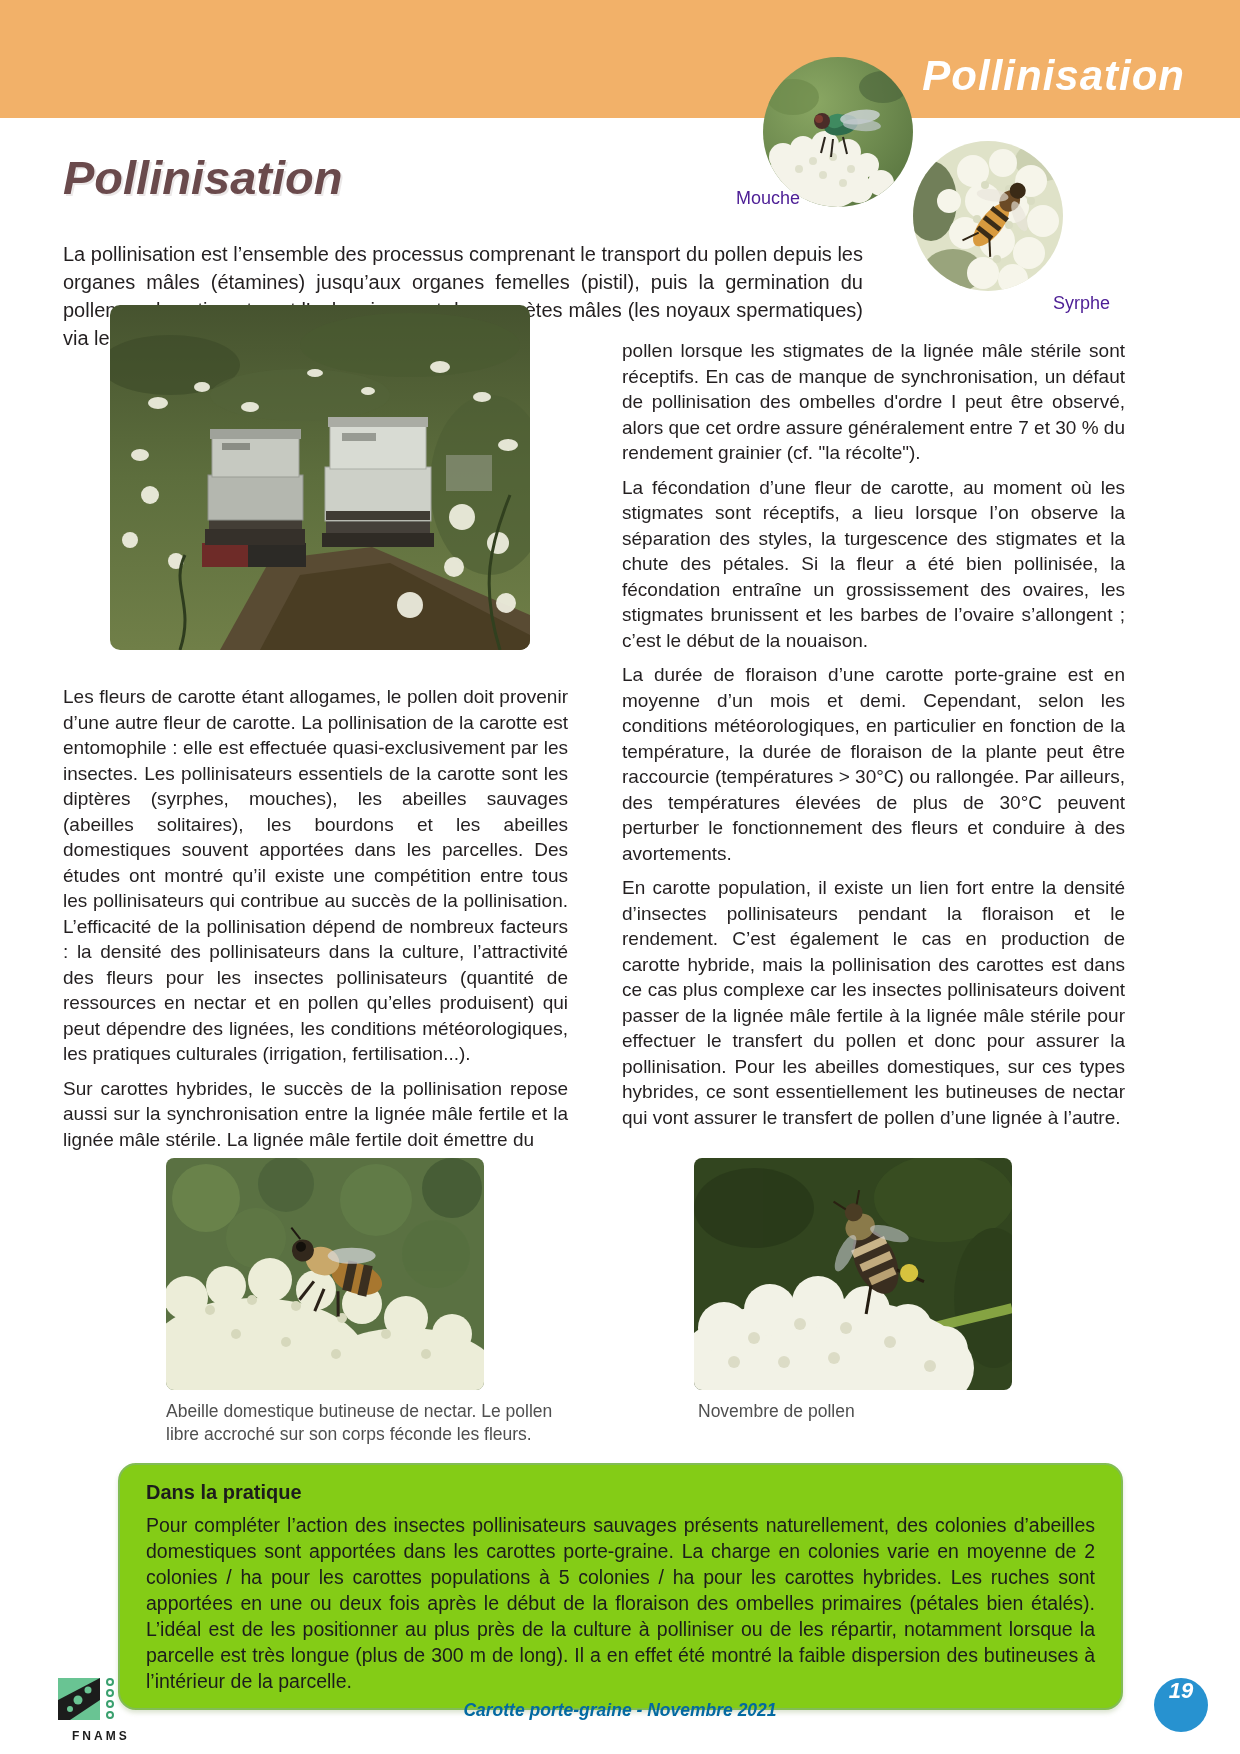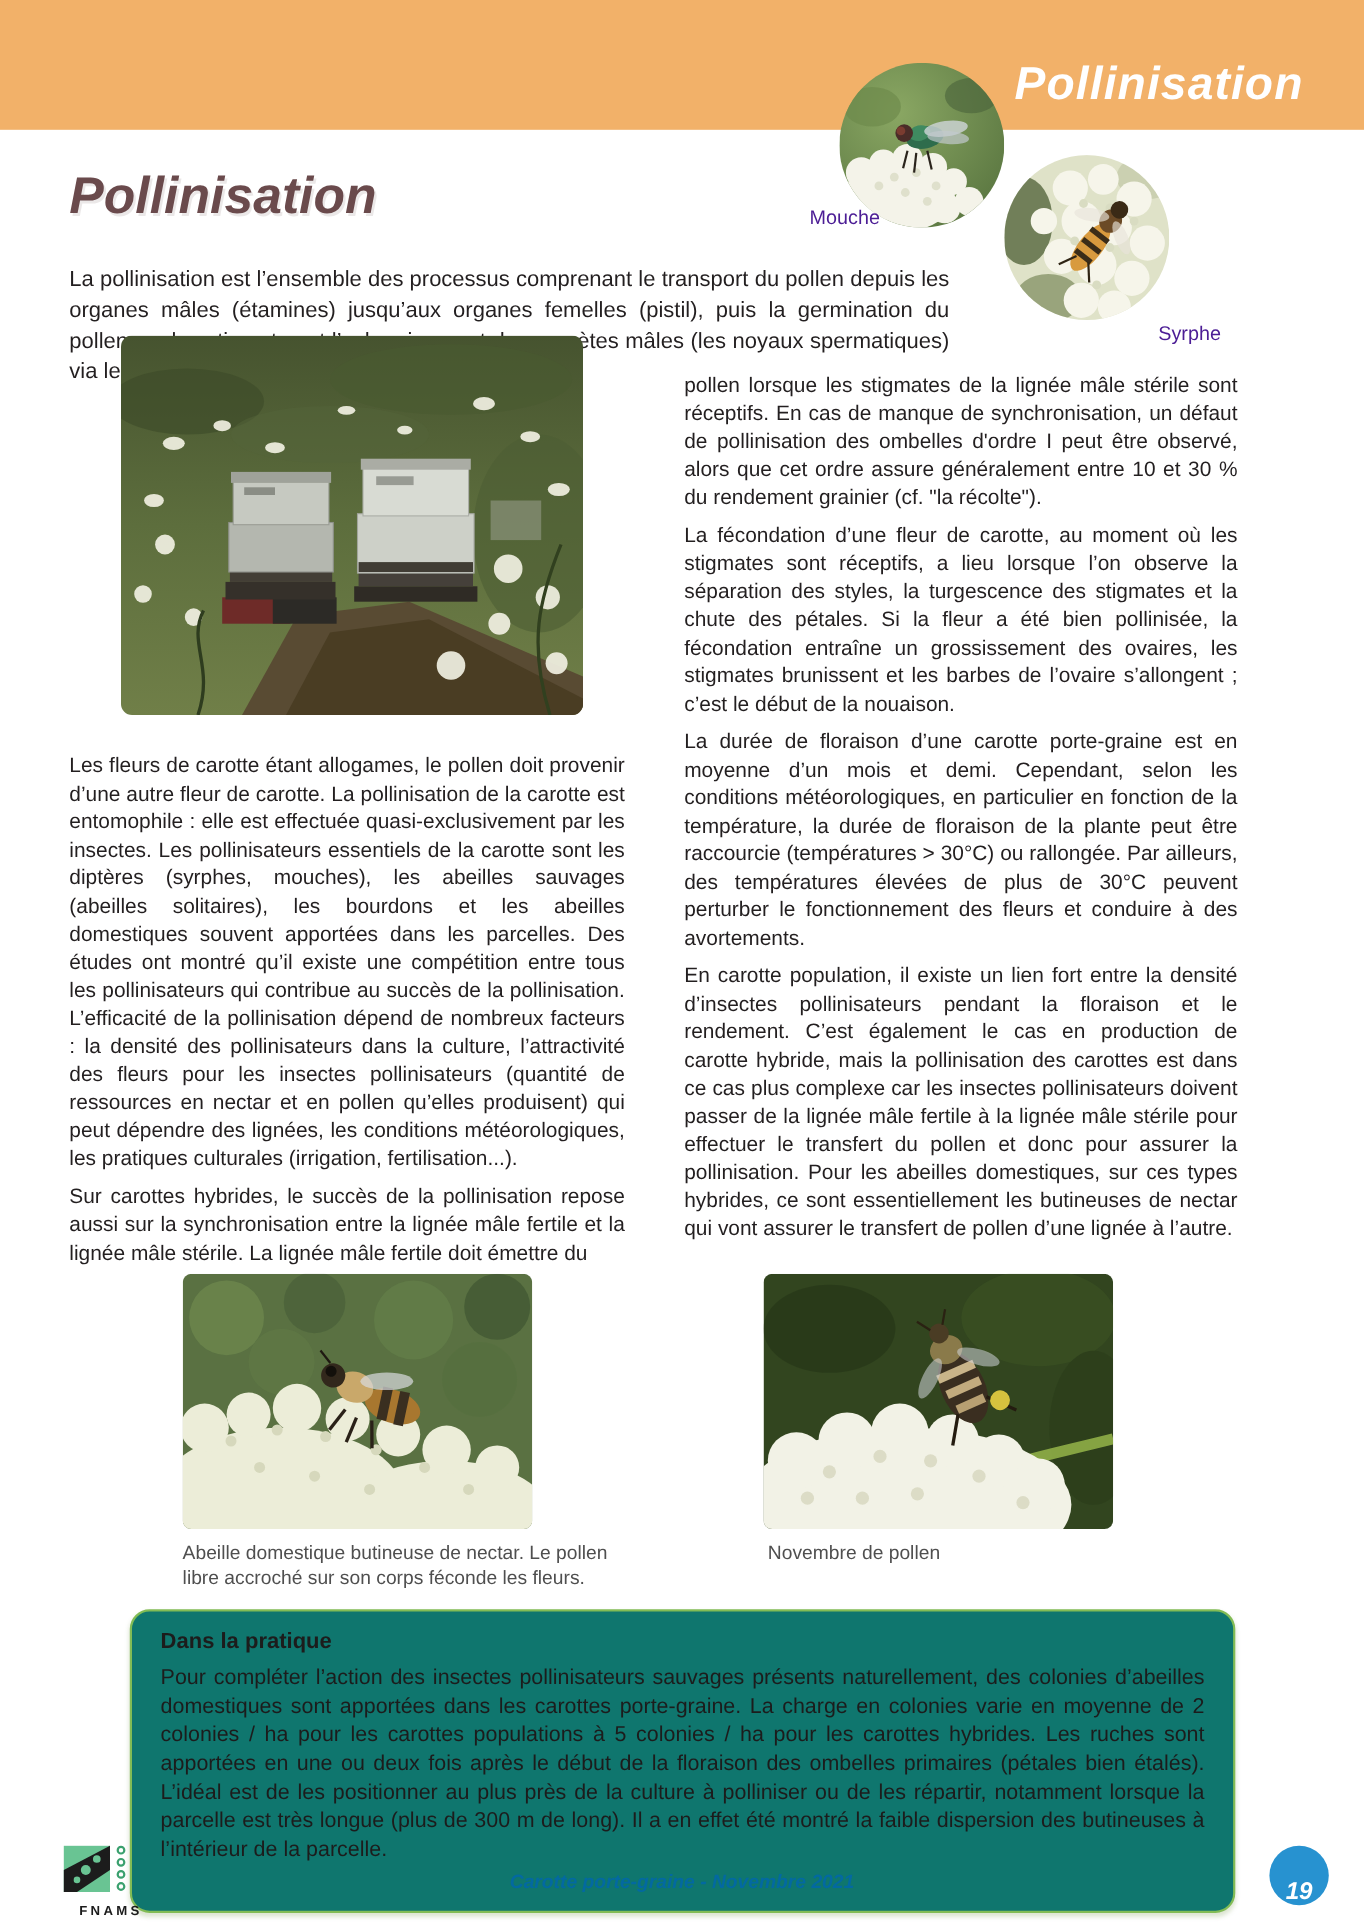--- a/index.html
+++ b/index.html
@@ -33,38 +33,38 @@
   }
   .col p{margin:0 0 9px 0;}
   .col-left{left:63px;top:644px;width:505px;margin-top:40px;}
   .col-right{left:622px;top:338px;width:503px;}
   
   .photo{position:absolute;border-radius:10px;overflow:hidden;}
   .photo svg{display:block;}
   .caption{position:absolute;color:#4f4f4f;font-size:17.5px;line-height:23px;}
   
   .practice-box{
-    position:absolute;left:118px;top:1463px;width:1005px;height:276px;
-    background:#0f766e;border:2px solid #82BC55;border-radius:18px;
+    position:absolute;left:118px;top:1463px;width:1005px;height:247px;
+    background:#84cc16;border:2px solid #82BC55;border-radius:18px;
     box-shadow:0 3px 4px rgba(120,150,80,0.25);
     box-sizing:border-box;padding:16px 26px 0 26px;
   }
   .practice-title{font-size:20px;font-weight:700;color:#1c1c1c;margin:0 0 8px 0;}
   .practice-body{font-size:19.5px;line-height:26px;color:#1c1c1c;text-align:justify;margin:0;}
   
   .logo-wrap{position:absolute;left:56px;top:1676px;width:90px;text-align:left;}
   .logo-text{font-size:12px;font-weight:700;letter-spacing:3px;color:#1c1c1c;margin-top:3px;padding-left:16px;}
   .journal{
     position:absolute;left:0;top:1700px;width:1240px;text-align:center;
     color:#0369a1;font-size:17.5px;font-weight:700;font-style:italic;
   }
   .page-badge{
     position:absolute;left:1154px;top:1678px;width:54px;height:54px;border-radius:50%;
     background:#2792D0;color:#ffffff;font-size:22px;font-weight:700;font-style:italic;
-    display:flex;align-items:flex-end;justify-content:center;
+    display:flex;align-items:flex-start;justify-content:center;
   }
 </style>
 </head>
 <body>
 
 <div class="page">
 
   <div class="band">
     <div class="band-title">Pollinisation</div>
   </div>
@@ -233,21 +233,21 @@
       <path d="M70,345 C85,300 60,280 75,250" stroke="#2e3c1e" stroke-width="3" fill="none"></path>
     </svg>
   </div>
 
   <div class="col col-left">
     <p>Les fleurs de carotte étant allogames, le pollen doit provenir d’une autre fleur de carotte. La pollinisation de la carotte est entomophile : elle est effectuée quasi-exclusivement par les insectes. Les pollinisateurs essentiels de la carotte sont les diptères (syrphes, mouches), les abeilles sauvages (abeilles solitaires), les bourdons et les abeilles domestiques souvent apportées dans les parcelles. Des études ont montré qu’il existe une compétition entre tous les pollinisateurs qui contribue au succès de la pollinisation. L’efficacité de la pollinisation dépend de nombreux facteurs : la densité des pollinisateurs dans la culture, l’attractivité des fleurs pour les insectes pollinisateurs (quantité de ressources en nectar et en pollen qu’elles produisent) qui peut dépendre des lignées, les conditions météorologiques, les pratiques culturales (irrigation, fertilisation...).</p>
     <p>Sur carottes hybrides, le succès de la pollinisation repose aussi sur la synchronisation entre la lignée mâle fertile et la lignée mâle stérile. La lignée mâle fertile doit émettre du</p>
   </div>
 
   <div class="col col-right">
-    <p>pollen lorsque les stigmates de la lignée mâle stérile sont réceptifs. En cas de manque de synchronisation, un défaut de pollinisation des ombelles d'ordre I peut être observé, alors que cet ordre assure généralement entre 10 et 30 % du rendement grainier (cf. "la récolte").</p>
+    <p>pollen lorsque les stigmates de la lignée mâle stérile sont réceptifs. En cas de manque de synchronisation, un défaut de pollinisation des ombelles d'ordre I peut être observé, alors que cet ordre assure généralement entre 7 et 30 % du rendement grainier (cf. "la récolte").</p>
     <p>La fécondation d’une fleur de carotte, au moment où les stigmates sont réceptifs, a lieu lorsque l’on observe la séparation des styles, la turgescence des stigmates et la chute des pétales. Si la fleur a été bien pollinisée, la fécondation entraîne un grossissement des ovaires, les stigmates brunissent et les barbes de l’ovaire s’allongent ; c’est le début de la nouaison.</p>
     <p>La durée de floraison d’une carotte porte-graine est en moyenne d’un mois et demi. Cependant, selon les conditions météorologiques, en particulier en fonction de la température, la durée de floraison de la plante peut être raccourcie (températures &gt; 30°C) ou rallongée. Par ailleurs, des températures élevées de plus de 30°C peuvent perturber le fonctionnement des fleurs et conduire à des avortements.</p>
     <p>En carotte population, il existe un lien fort entre la densité d’insectes pollinisateurs pendant la floraison et le rendement. C’est également le cas en production de carotte hybride, mais la pollinisation des carottes est dans ce cas plus complexe car les insectes pollinisateurs doivent passer de la lignée mâle fertile à la lignée mâle stérile pour effectuer le transfert du pollen et donc pour assurer la pollinisation. Pour les abeilles domestiques, sur ces types hybrides, ce sont essentiellement les butineuses de nectar qui vont assurer le transfert de pollen d’une lignée à l’autre.</p>
   </div>
 
   <div class="photo" style="left:166px;top:1158px;width:318px;height:232px;border-radius:8px;">
     <svg width="318" height="232" viewBox="0 0 318 232">
       <rect width="318" height="232" fill="#5a7142"></rect>
       <g opacity=".7">
         <circle cx="40" cy="40" r="34" fill="#6f8a4f"></circle>

